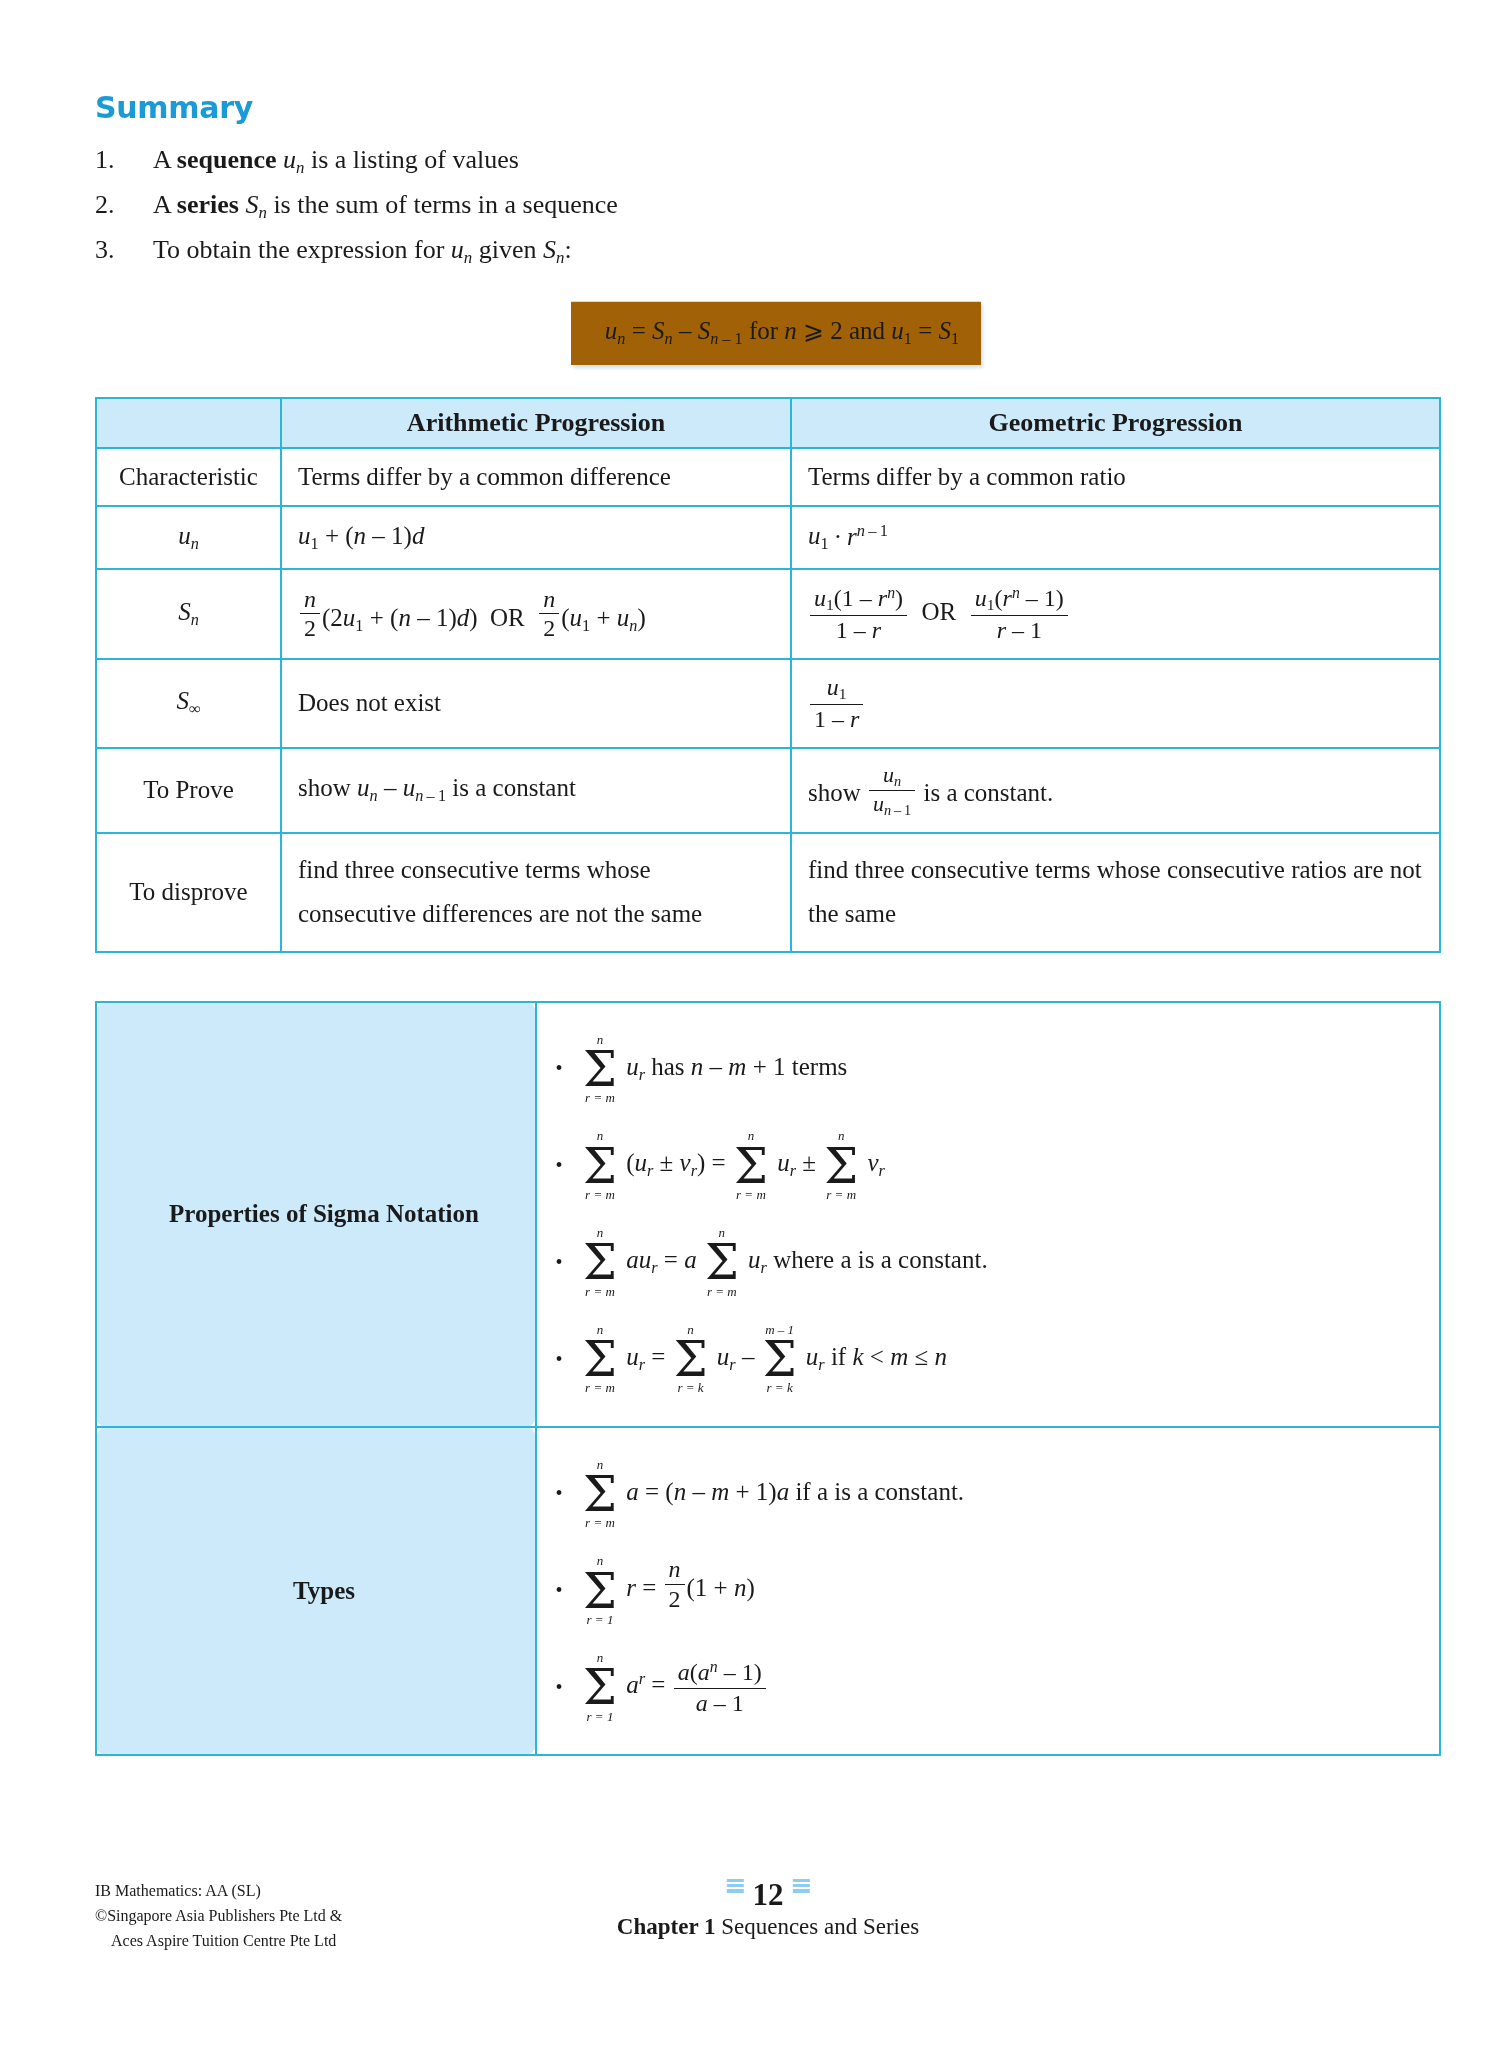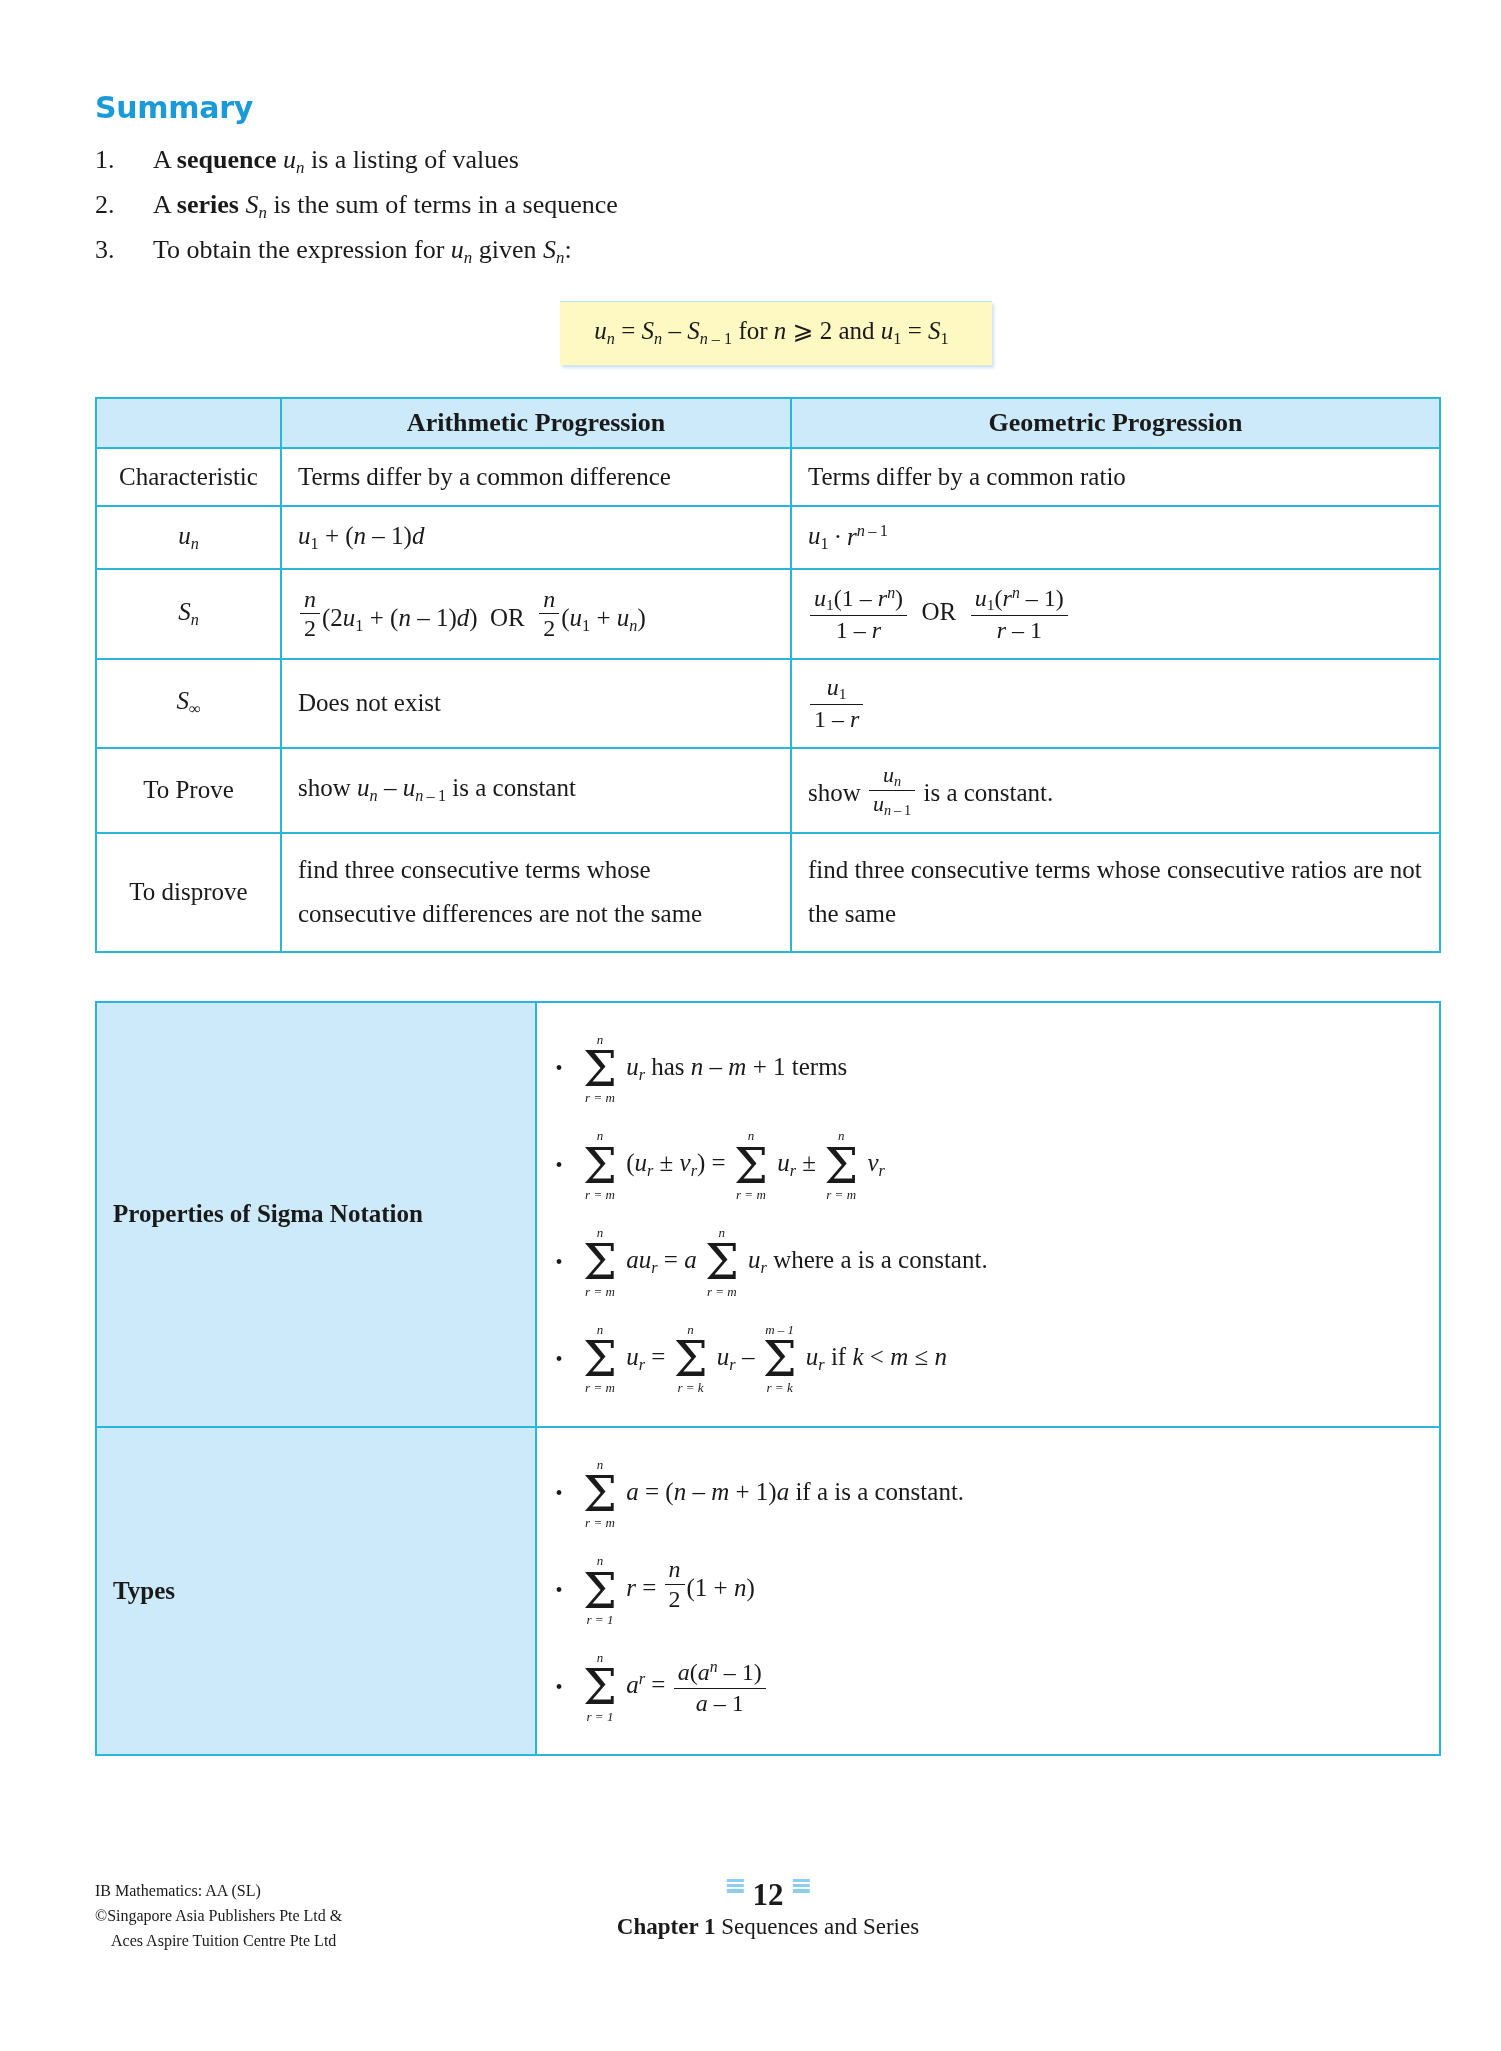--- a/index.html
+++ b/index.html
@@ -41,24 +41,24 @@
   b { font-weight: bold; }
   i, .it { font-style: italic; }
   .sub { font-size: 0.65em; vertical-align: -0.28em; font-style: italic; }
   .subn { font-size: 0.65em; vertical-align: -0.28em; font-style: normal; }
   .sup { font-size: 0.66em; vertical-align: 0.52em; font-style: italic; }
   .supn { font-size: 0.66em; vertical-align: 0.52em; font-style: normal; }
 
   
   .formula-wrap { margin-top: 30px; display: flex; justify-content: center; }
   .formula-box {
-    background: #fef9c3;
+    background: #a16207;
     border-top: 1px solid #bfe3f8;
     box-shadow: 2px 3px 3px rgba(150,190,215,0.45);
-    padding: 14px 43px 16px 34px;
+    padding: 14px 22px 16px 34px;
     font-size: 25px;
     white-space: nowrap;
     margin-left: 16px;
   }
 
   
   table.prog, table.sigma {
     border-collapse: collapse;
     width: 100%;
     table-layout: fixed;
@@ -134,21 +134,22 @@
     border: 2px solid #29b6d8;
     vertical-align: middle;
     font-size: 25px;
   }
   td.sig-label {
     background: #cdeafb;
     width: 440px;
     font-weight: bold;
     font-size: 26px;
     padding: 18px 0 18px 16px;
-    text-align: left;
+    text-align: center;
+    border-radius: 11px;
   }
   td.sig-content { padding: 18px 10px 18px 0; }
   ul.bullets { list-style: none; margin: 0; padding: 0; }
   ul.bullets > li {
     display: flex;
     align-items: center;
     padding: 12px 0 12px 0;
   }
   ul.bullets > li .bt { flex: 0 0 44px; text-align: center; font-size: 20px; }
   ul.bullets > li .bc { flex: 1; white-space: nowrap; }

